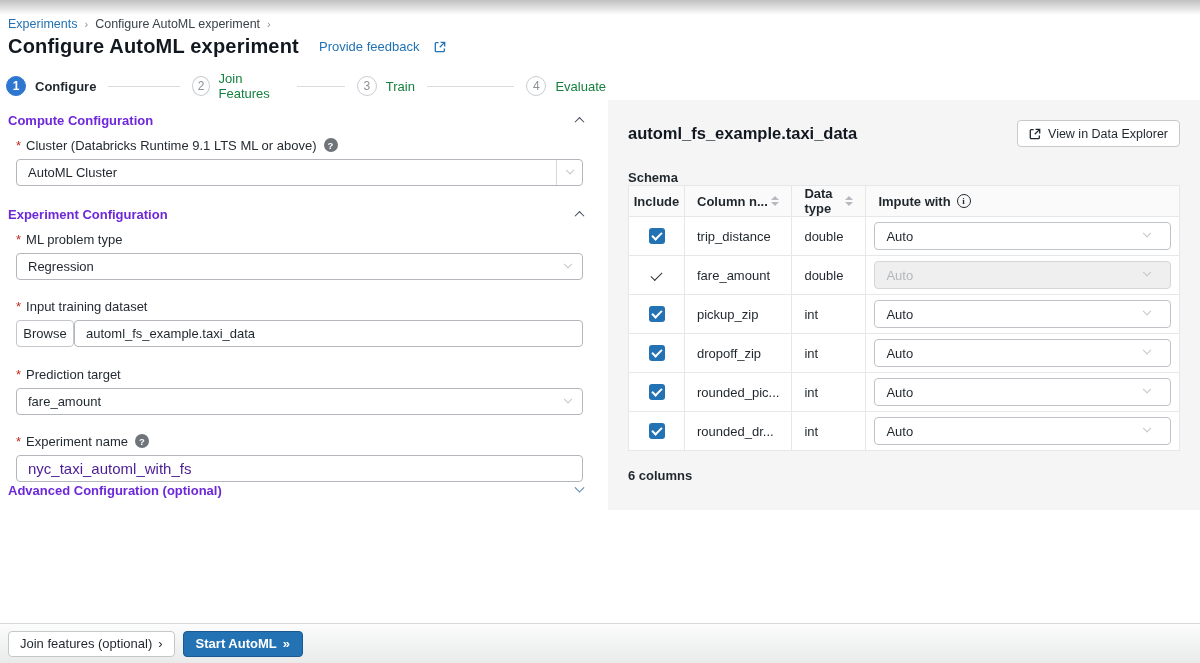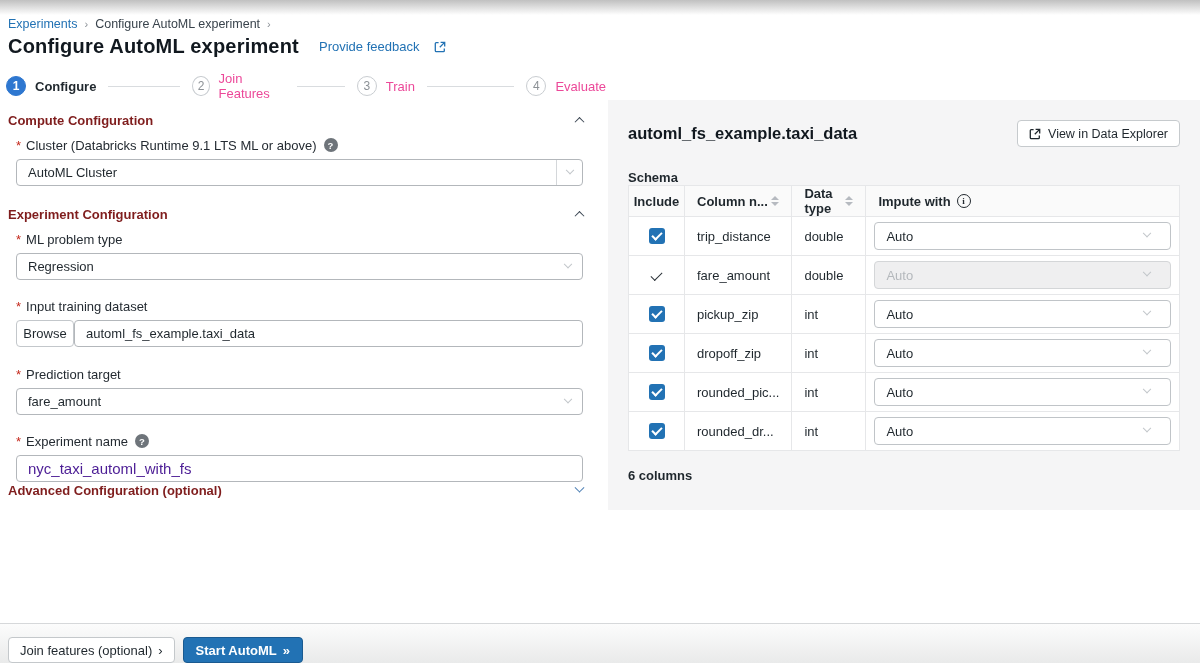--- a/index.html
+++ b/index.html
@@ -19,30 +19,30 @@
   .title-row { position:absolute; top:35px; left:8px; display:flex; align-items:center; gap:20px; }
   .page-title { font-size:20px; font-weight:bold; color:#11181f; letter-spacing:.2px; }
   .feedback-link { color:#2272b4; font-size:13px; display:inline-flex; align-items:center; gap:15px; cursor:pointer; }
   .ext-svg { width:12px; height:12px; display:block; }
 
   
   .stepper { position:absolute; top:71px; left:6px; width:600px; display:flex; align-items:center; }
   .step { display:flex; align-items:center; gap:9px; }
   .step-circle { width:20px; height:20px; border-radius:50%; border:1px solid #c9cdd1; color:#8c9196;
     font-size:12px; display:flex; align-items:center; justify-content:center; background:#fff; }
-  .step-label { color:#ec4899; font-size:13px; }
+  .step-label { color:#15803d; font-size:13px; }
   .step.active .step-circle { background:#2e77d0; border-color:#2e77d0; color:#fff; font-weight:bold; }
   .step.active .step-label { color:#1f272d; font-weight:bold; }
   .step-line { height:1px; background:#d9dcdf; margin:0 12px; }
   .step-line.l1 { width:84px; } .step-line.l2 { width:56px; } .step-line.l3 { width:102px; }
 
   
   .form-col { position:absolute; top:104px; left:8px; width:575px; }
   .section-head { display:flex; justify-content:space-between; align-items:center; height:16px; cursor:pointer; }
-  .section-title { font-weight:bold; font-size:13px; color:#7f1d1d; }
+  .section-title { font-weight:bold; font-size:13px; color:#6d28d9; }
   .sh-1 { margin-top:8px; } .sh-2 { margin-top:20px; } .sh-3 { }
   .chev { width:7px; height:7px; border-right:1.6px solid #3a4552; border-bottom:1.6px solid #3a4552; display:inline-block; }
   .chev.up { transform:rotate(-135deg) translate(-1px,-1px); }
   .chev.down { transform:rotate(45deg) translate(-2px,-2px); }
   .chev.blue { border-color:#4c7fb4; }
   .chev.light { border-color:#c2c6ca; width:6px; height:6px; }
   .field-label { margin-left:8px; height:14px; font-size:13px; color:#242b32; display:flex; align-items:center; gap:4px; }
   .fl-1 { margin-top:10px; } .fl-2 { margin-top:10px; } .fl-3 { margin-top:19px; } .fl-4 { margin-top:20px; } .fl-5 { margin-top:19px; }
   .req { color:#c4281c; margin-right:1px; }
   .help-icon { width:14px; height:14px; border-radius:50%; background:#6e747a; color:#fff; font-size:9.5px; font-weight:bold;
@@ -91,21 +91,21 @@
   .plain-check { width:13px; height:13px; display:inline-block; position:relative; vertical-align:middle; }
   .plain-check::after { content:""; position:absolute; left:1px; top:2px; width:10px; height:5px;
     border-left:1.7px solid #2b3238; border-bottom:1.7px solid #2b3238; transform:rotate(-45deg); }
   .dropdown { height:28px; border:1px solid #c0c4c8; border-radius:4px; background:#fff; display:flex; align-items:center;
     justify-content:space-between; padding:0 20px 0 11px; cursor:pointer; }
   .dropdown.disabled { background:#efeff0; border-color:#d4d6d8; color:#b4b8bc; cursor:default; }
   .panel-footer { margin-top:17px; font-weight:bold; font-size:13px; }
 
   
   .bottom-bar { position:absolute; left:0; right:0; bottom:0; height:40px; border-top:1px solid #d6d8da;
-    background:linear-gradient(180deg,#fcfcfc,#e9eaea); display:flex; align-items:flex-end; gap:8px; padding-left:8px;margin-top:32px; }
+    background:linear-gradient(180deg,#fcfcfc,#e9eaea); display:flex; align-items:center; gap:8px; padding-left:8px;margin-top:32px; }
   .join-btn { height:26px; background:#fff; border:1px solid #c4c8cb; border-radius:4px; padding:0 11px; font-size:13px;
     color:#1f272d; display:flex; align-items:center; gap:6px; cursor:pointer; }
   .join-arrow { font-size:13px; }
   .start-btn { height:26px; background:#2272b4; border:1px solid #1a5a90; border-radius:4px; padding:0 12px; font-size:13px;
     color:#fff; font-weight:bold; display:flex; align-items:center; gap:6px; cursor:pointer; }
 </style>
 </head>
 <body>
 
 <div class="top-shade"></div>

